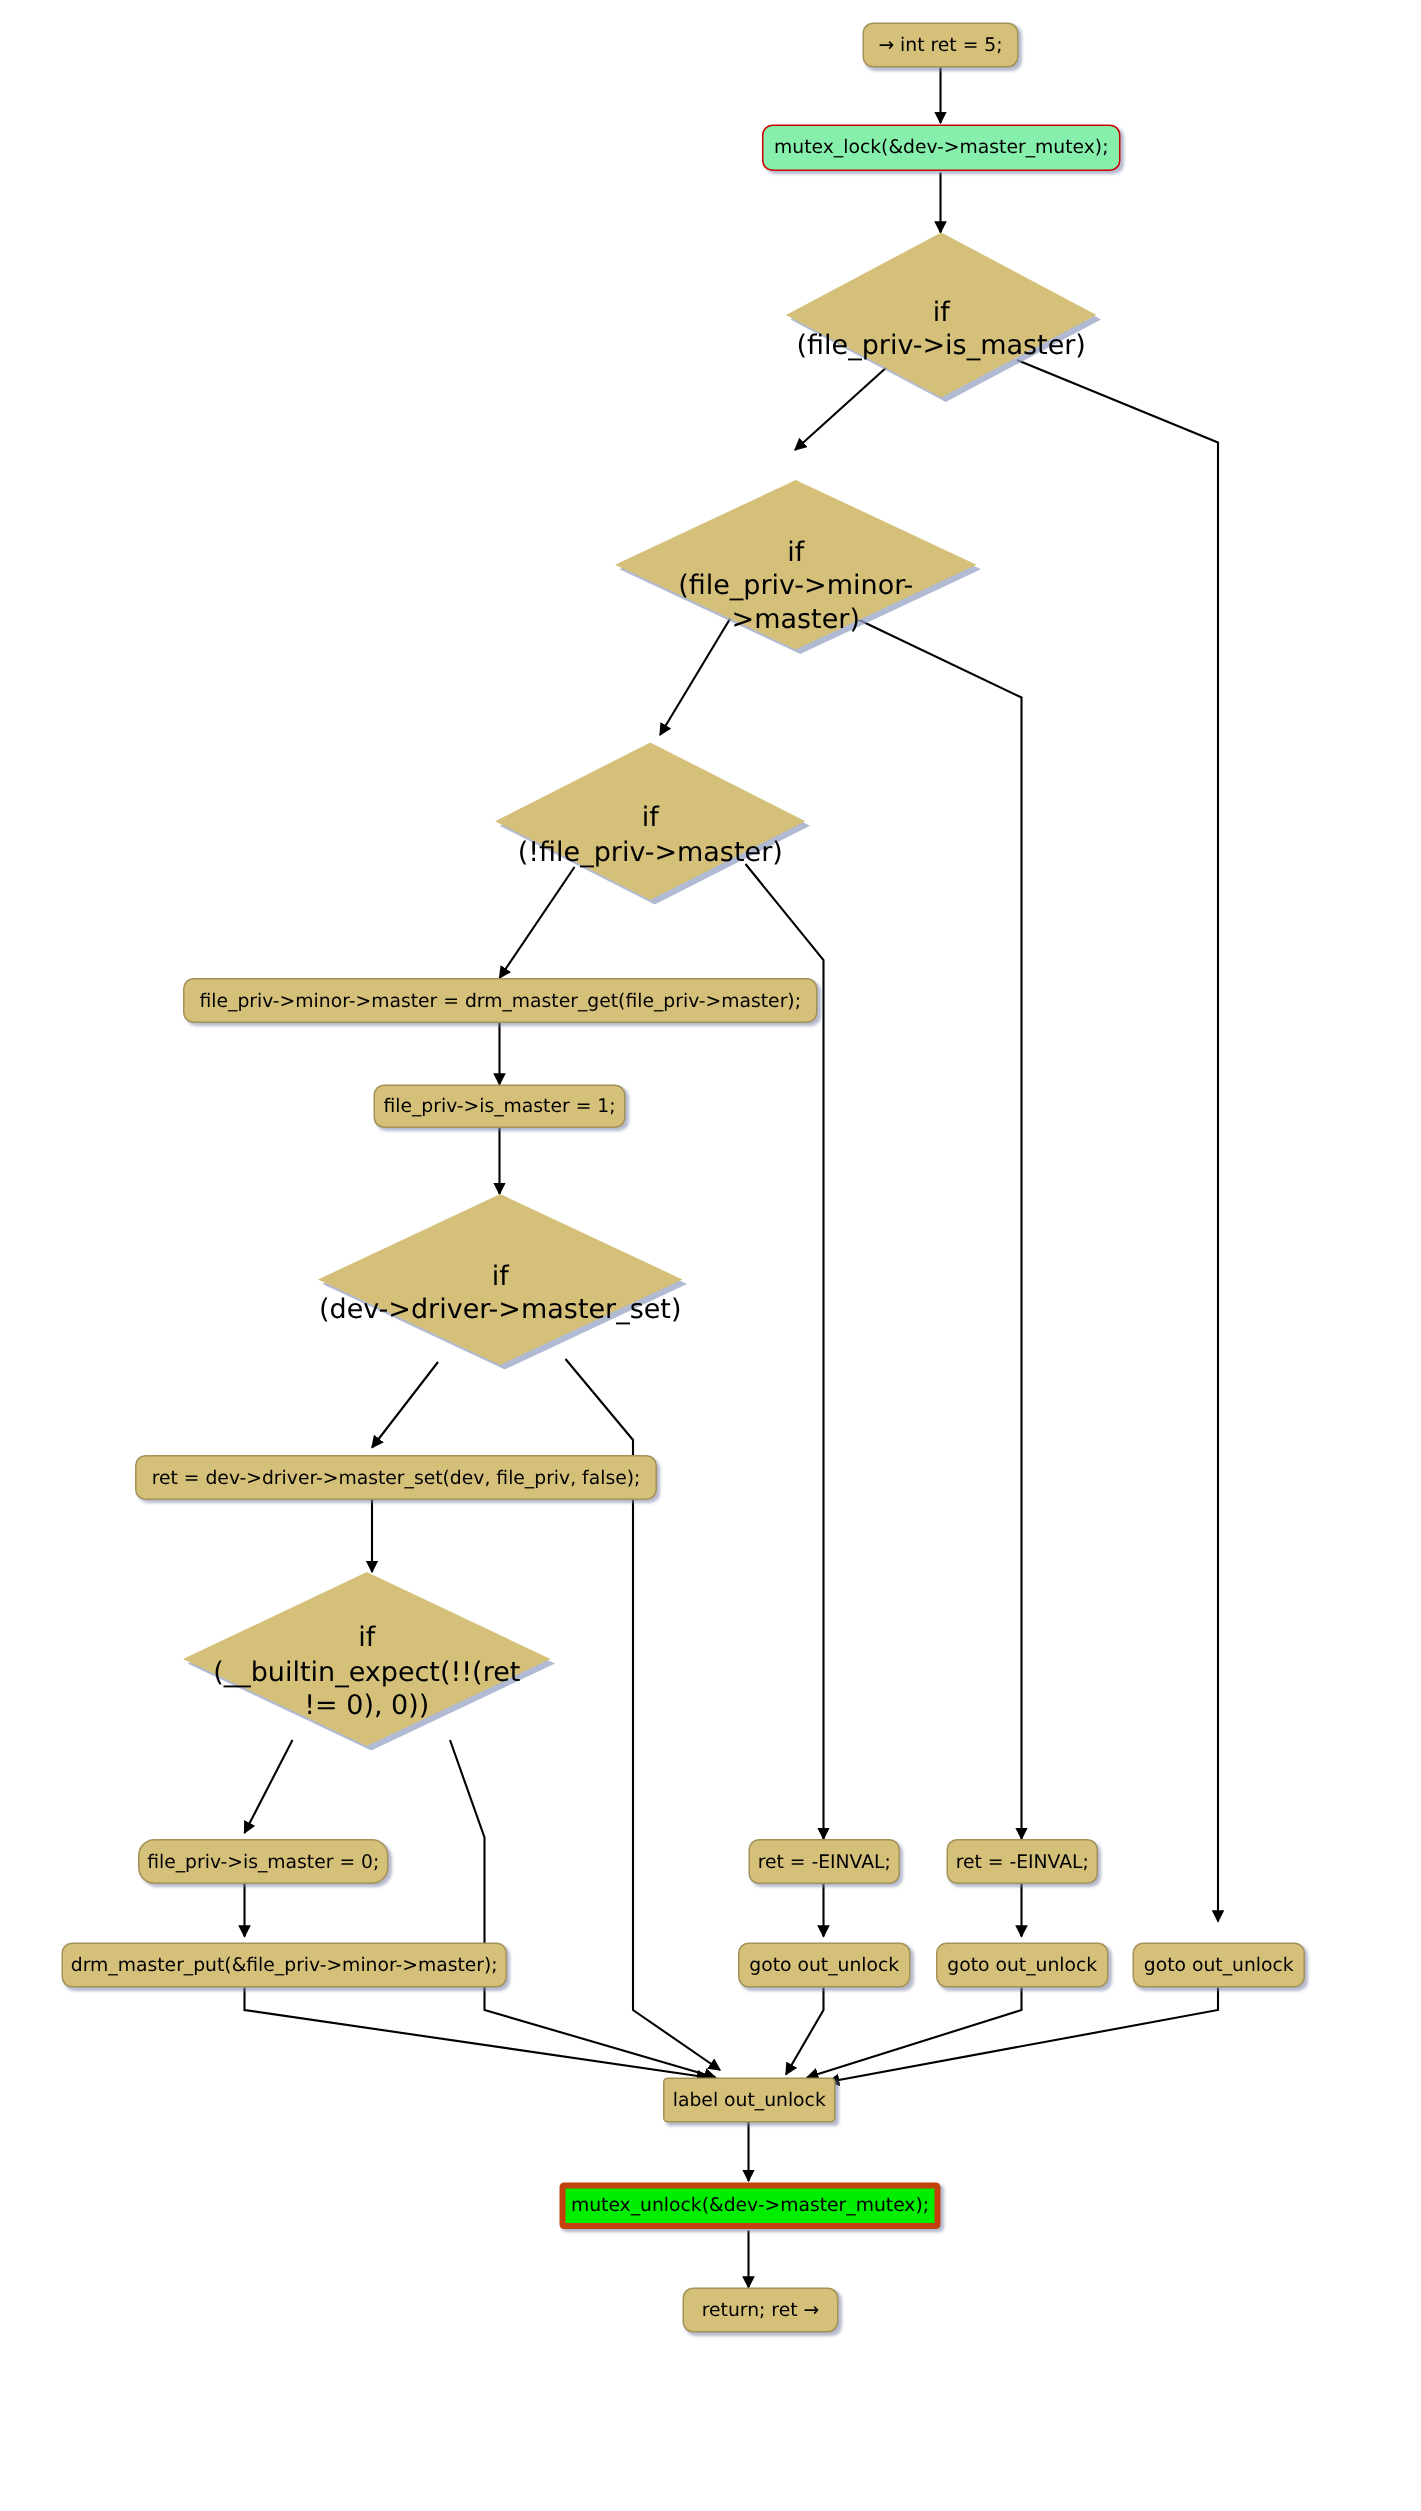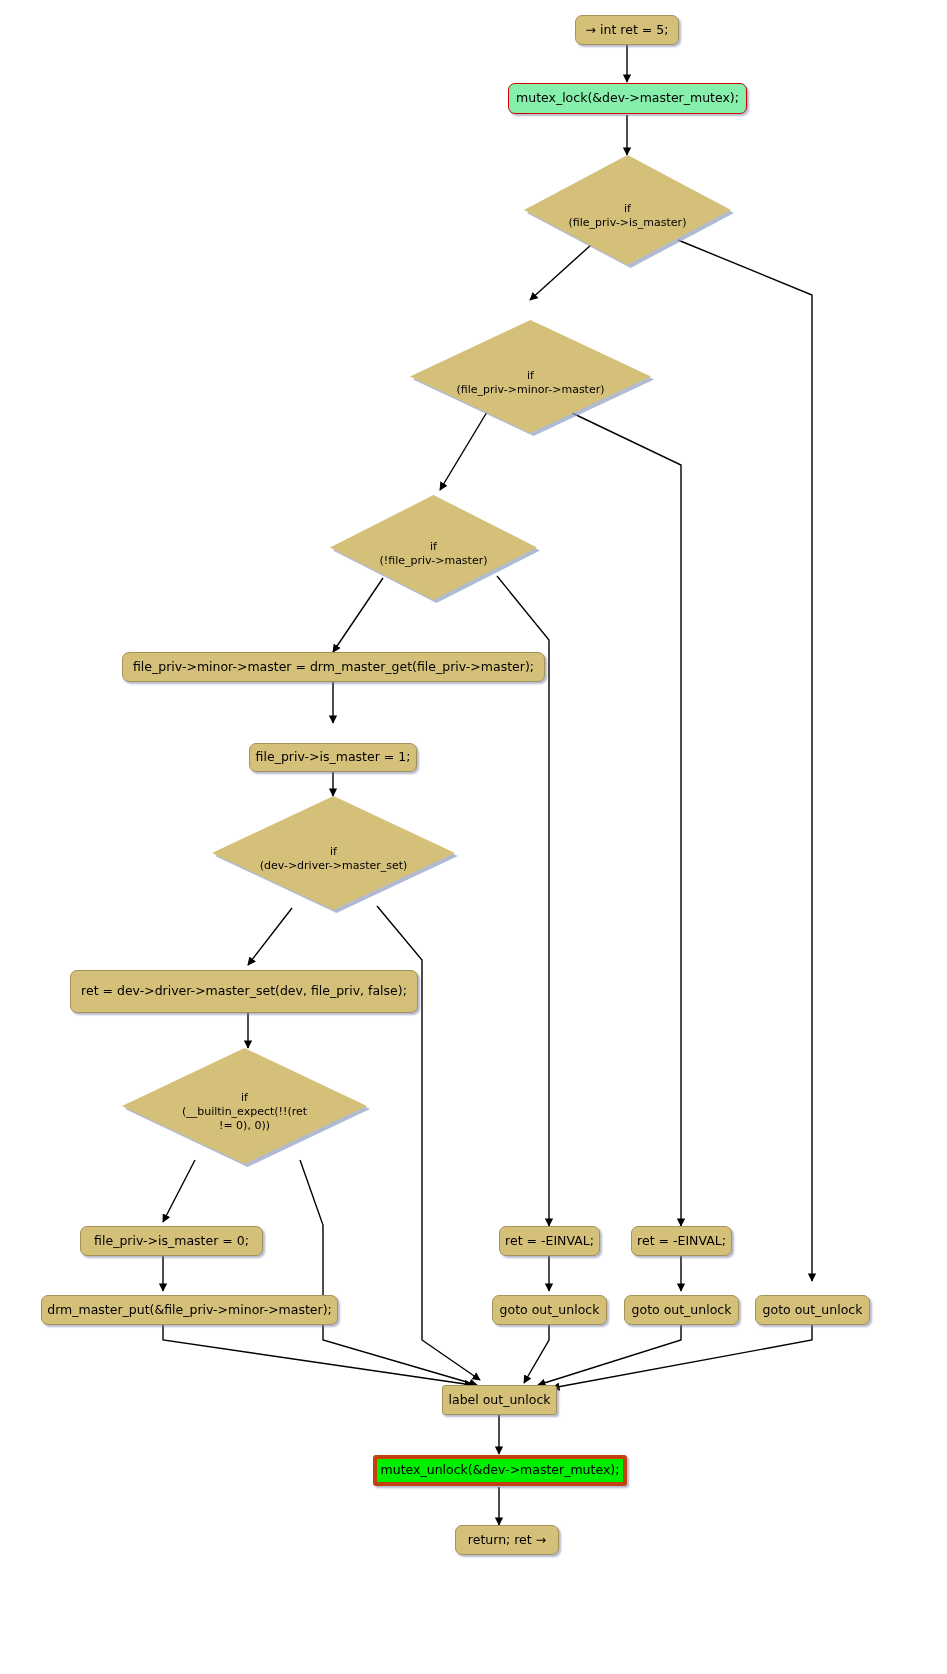--- a/index.html
+++ b/index.html
@@ -88,21 +88,21 @@
     left: 0;
     top: 0;
     width: 100%;
     height: 100%;
     background: #d5c07a;
     clip-path: polygon(50% 0%, 100% 50%, 50% 100%, 0% 50%);
   }
   .diamond-label {
     position: relative;
     z-index: 2;
-    font-size: 11px;
+    font-size: 18px;
     white-space: pre-line;
     text-align: center;
     line-height: 1.25;
     transform: translateY(22%);
   }
   .node.decision.tall .diamond-label {
     transform: translateY(14%);
   }
 </style>
 </head>
@@ -194,44 +194,44 @@
     <span class="diamond-shadow"></span>
     <span class="diamond-face"></span>
     <span class="diamond-label">if
 (!file_priv-&gt;master)</span>
   </div>
 
   <div class="node proc" style="left:122px; top:652px; width:423px; height:30px;">
     <span>file_priv-&gt;minor-&gt;master = drm_master_get(file_priv-&gt;master);</span>
   </div>
 
-  <div class="node proc" style="left:249px; top:723px; width:168px; height:29px;margin-top:20px;">
+  <div class="node proc" style="left:249px; top:723px; width:168px; height:29px;">
     <span>file_priv-&gt;is_master = 1;</span>
   </div>
 
   <div class="node decision" style="left:212px; top:796px; width:243px; height:114px;">
     <span class="diamond-shadow"></span>
     <span class="diamond-face"></span>
     <span class="diamond-label">if
 (dev-&gt;driver-&gt;master_set)</span>
   </div>
 
-  <div class="node proc" style="left:70px; top:970px; width:348px; height:43px;">
+  <div class="node proc" style="left:90px; top:970px; width:348px; height:30px;">
     <span>ret = dev-&gt;driver-&gt;master_set(dev, file_priv, false);</span>
   </div>
 
   <div class="node decision tall" style="left:122px; top:1048px; width:245px; height:116px;">
     <span class="diamond-shadow"></span>
     <span class="diamond-face"></span>
     <span class="diamond-label">if
 (__builtin_expect(!!(ret
 != 0), 0))</span>
   </div>
 
-  <div class="node proc" style="left:80px; top:1226px; width:183px; height:30px;">
+  <div class="node proc" style="left:92px; top:1226px; width:167px; height:30px;border-radius:11px;">
     <span>file_priv-&gt;is_master = 0;</span>
   </div>
 
   <div class="node proc" style="left:15px; top:1295px; width:297px; height:30px;margin-left:26px;">
     <span>drm_master_put(&amp;file_priv-&gt;minor-&gt;master);</span>
   </div>
 
   <div class="node proc" style="left:499px; top:1226px; width:101px; height:30px;">
     <span>ret = -EINVAL;</span>
   </div>

